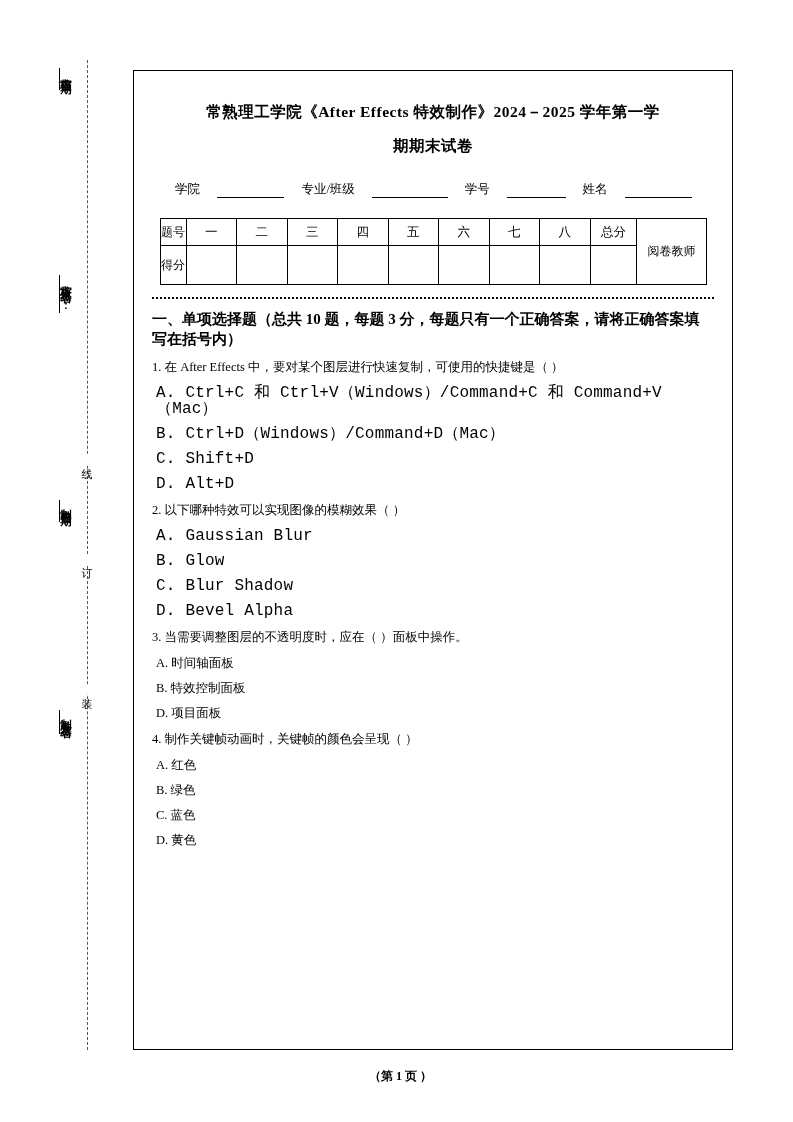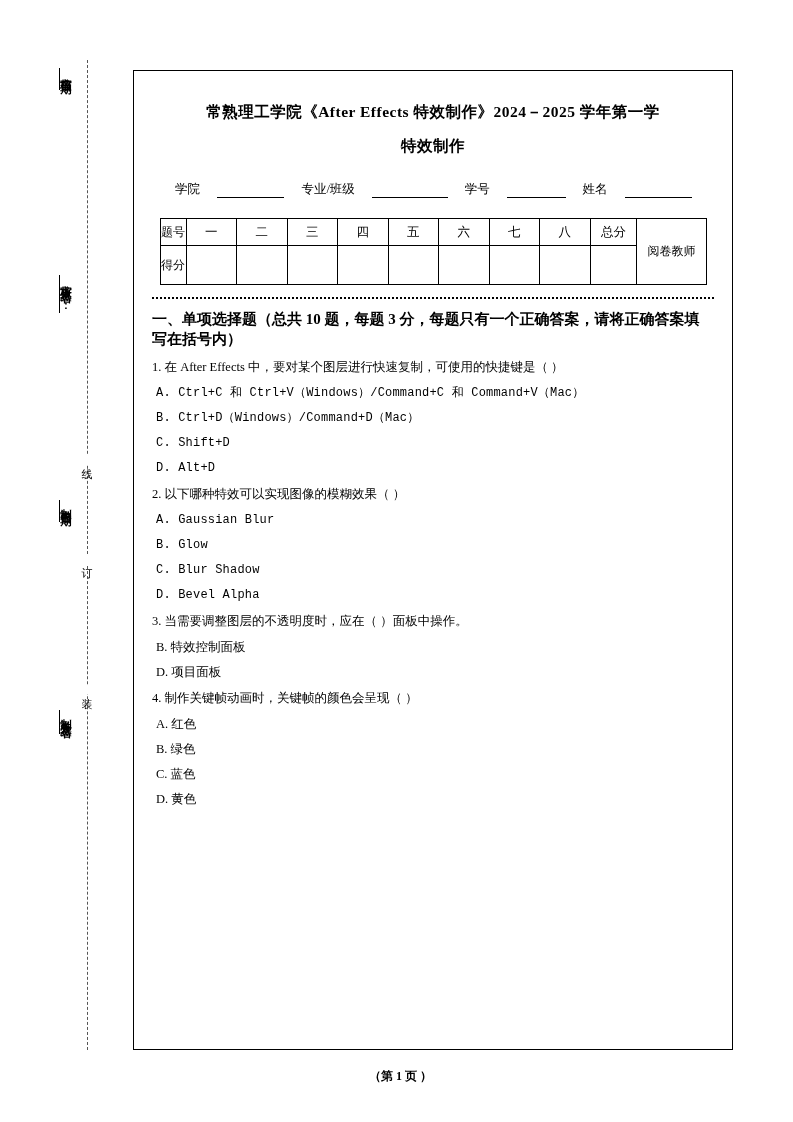--- a/index.html
+++ b/index.html
@@ -166,21 +166,21 @@
     font-size: 12.5px;
   }
   .opt {
     margin-top: 9px;
     margin-left: 4px;
     font-size: 12.5px;
     line-height: 16px;
   }
   .mono {
     font-family: "Liberation Mono", "DejaVu Sans Mono", monospace;
-    font-size: 12px;
+    font-size: 16px;
     letter-spacing: 0.2px;
   }
 
   
   .footer {
     position: absolute;
     left: 8px;
     right: 0;
     top: 1068px;
     text-align: center;
@@ -200,21 +200,21 @@
 
   <div class="seal-word sw-line">线</div>
   <div class="seal-word sw-ding">订</div>
   <div class="seal-word sw-zhuang">装</div>
 </div>
 
 <div class="page-box">
 
   <div class="title">
     <div>常熟理工学院《After Effects 特效制作》2024－2025 学年第一学</div>
-    <div>特效制作</div>
+    <div>期期末试卷</div>
   </div>
 
   <div class="info-line">
     <span class="lab">学院</span>
     <span class="blank b1"></span>
     <span class="lab">专业/班级</span>
     <span class="blank b2"></span>
     <span class="lab">学号</span>
     <span class="blank b3"></span>
     <span class="lab">姓名</span>
@@ -263,20 +263,21 @@
     <div class="opt mono">C. Shift+D</div>
     <div class="opt mono">D. Alt+D</div>
 
     <div class="q">2. 以下哪种特效可以实现图像的模糊效果（   ）</div>
     <div class="opt mono">A. Gaussian Blur</div>
     <div class="opt mono">B. Glow</div>
     <div class="opt mono">C. Blur Shadow</div>
     <div class="opt mono">D. Bevel Alpha</div>
 
     <div class="q">3. 当需要调整图层的不透明度时，应在（   ）面板中操作。</div>
+    <div class="opt">A. 时间轴面板</div>
     <div class="opt">B. 特效控制面板</div>
     <div class="opt">D. 项目面板</div>
 
     <div class="q">4. 制作关键帧动画时，关键帧的颜色会呈现（   ）</div>
     <div class="opt">A. 红色</div>
     <div class="opt">B. 绿色</div>
     <div class="opt">C. 蓝色</div>
     <div class="opt">D. 黄色</div>
 
   </div>

